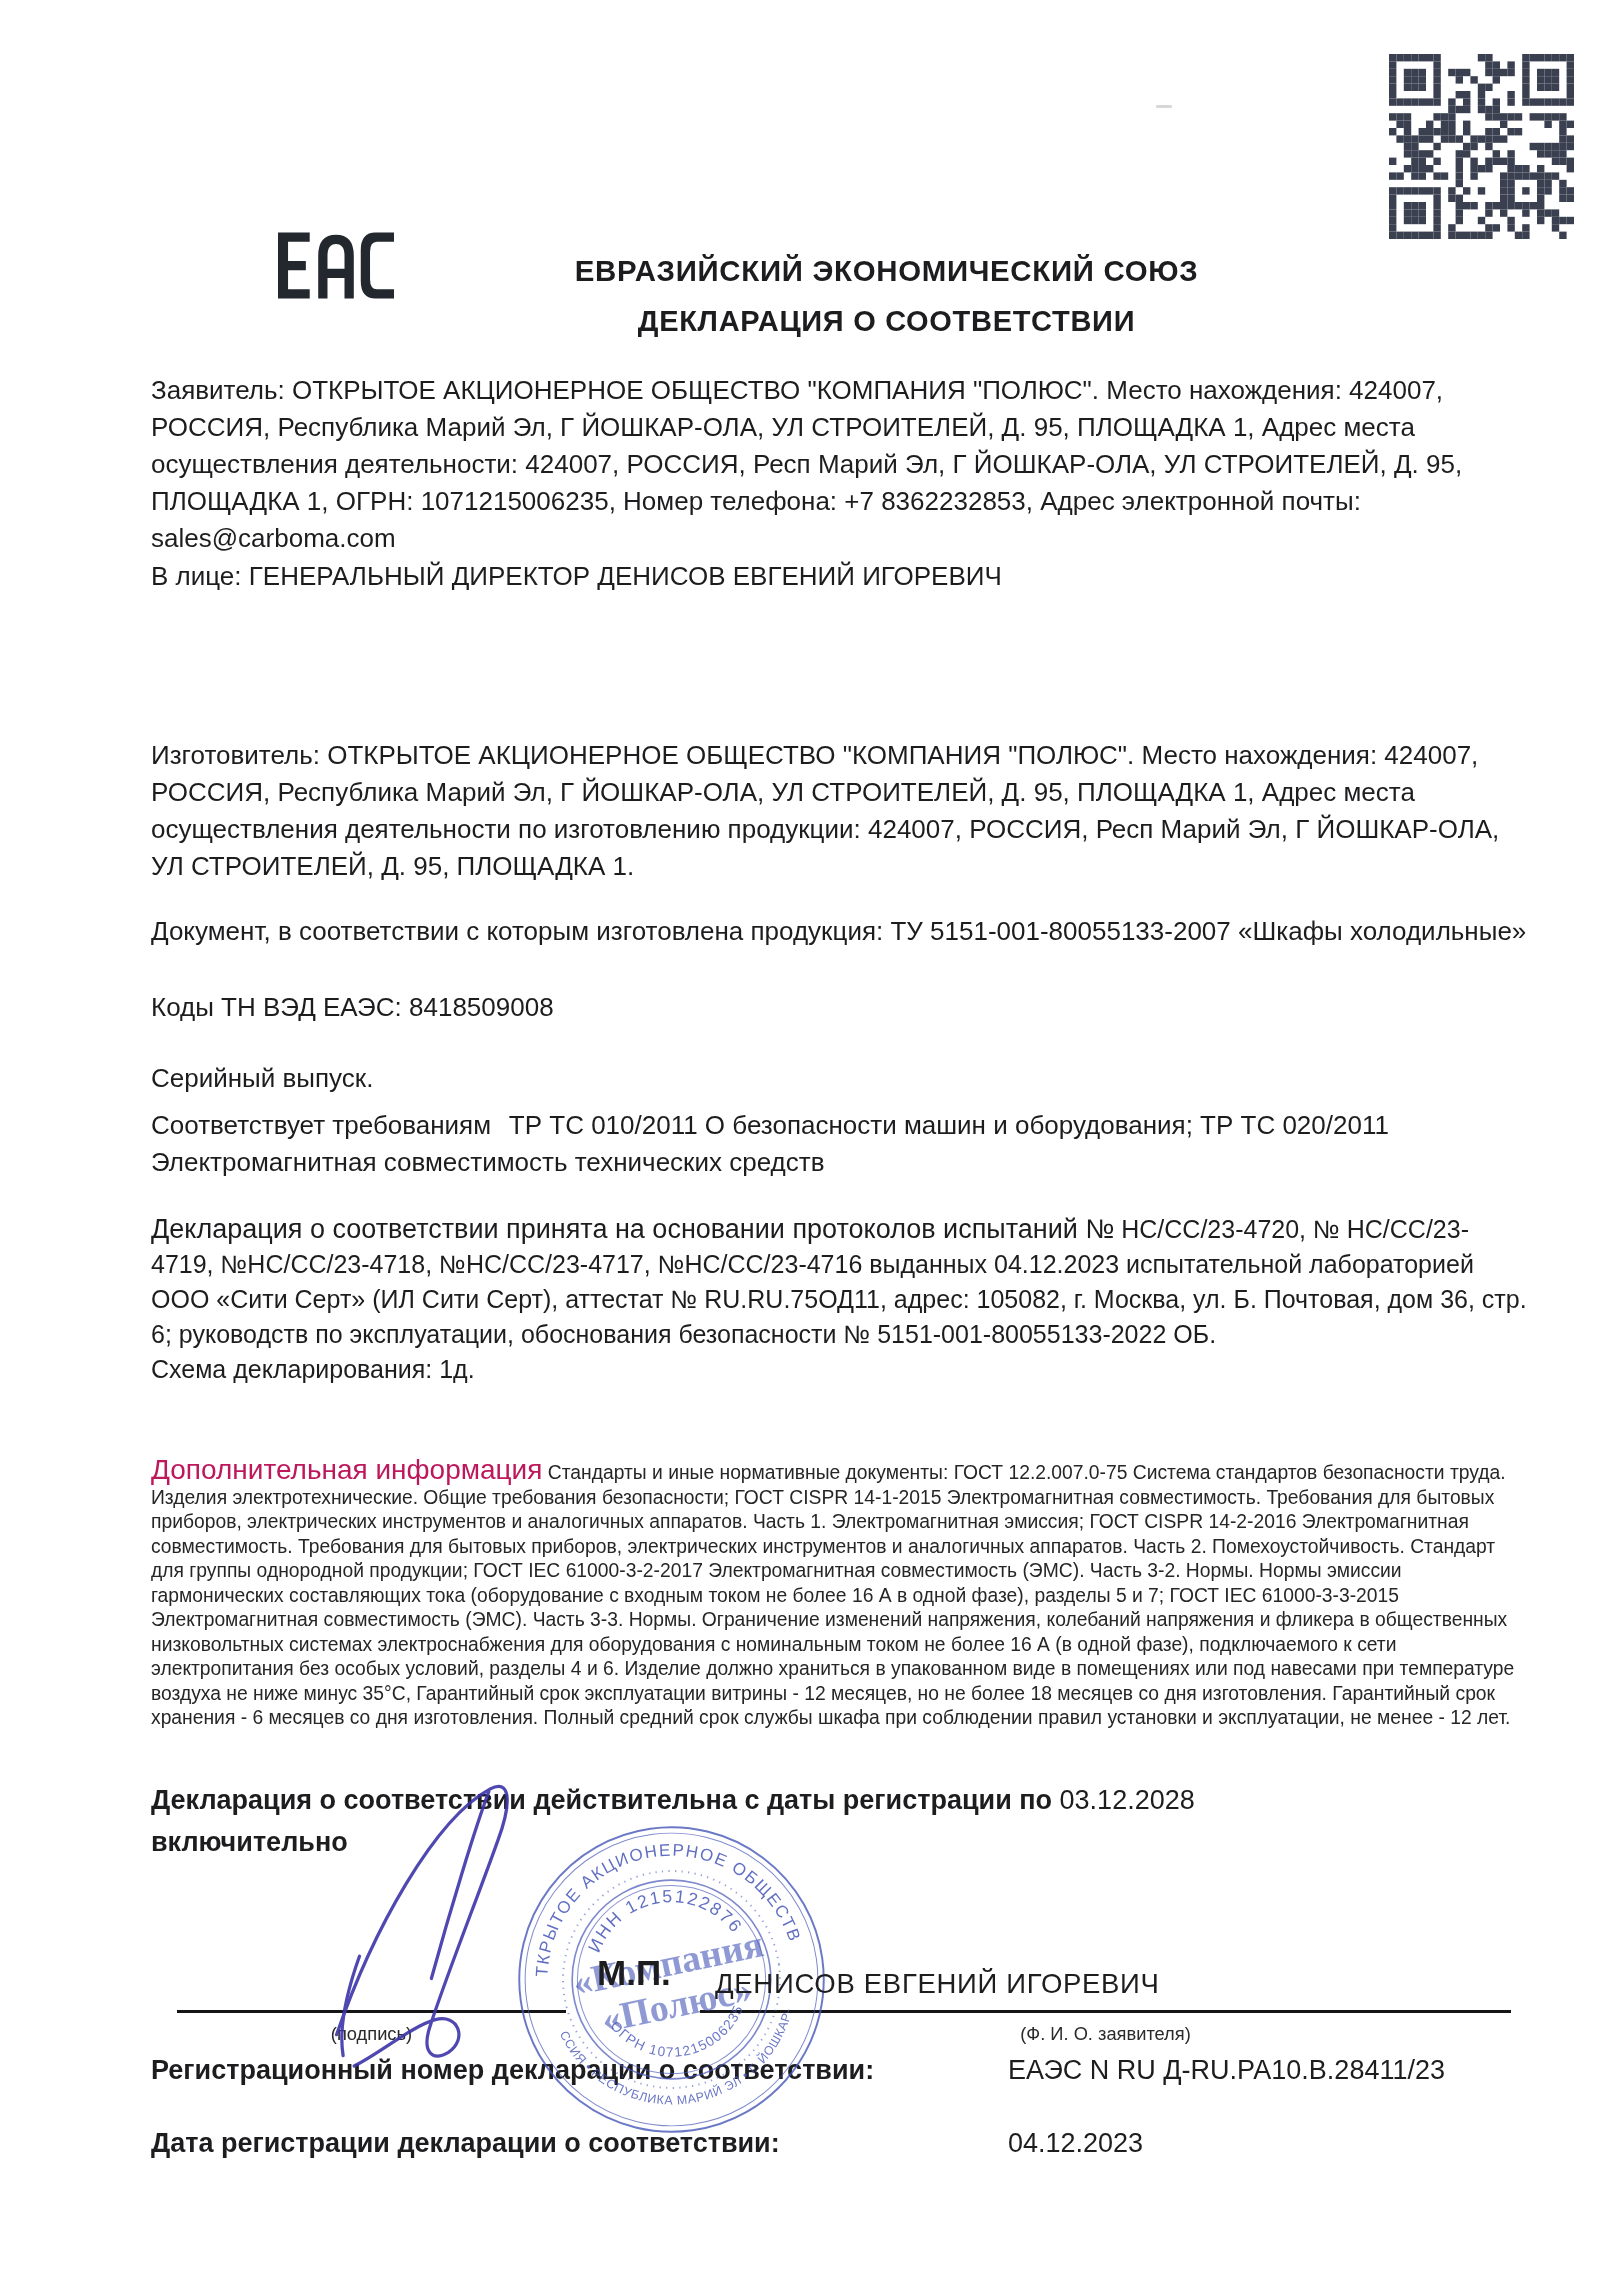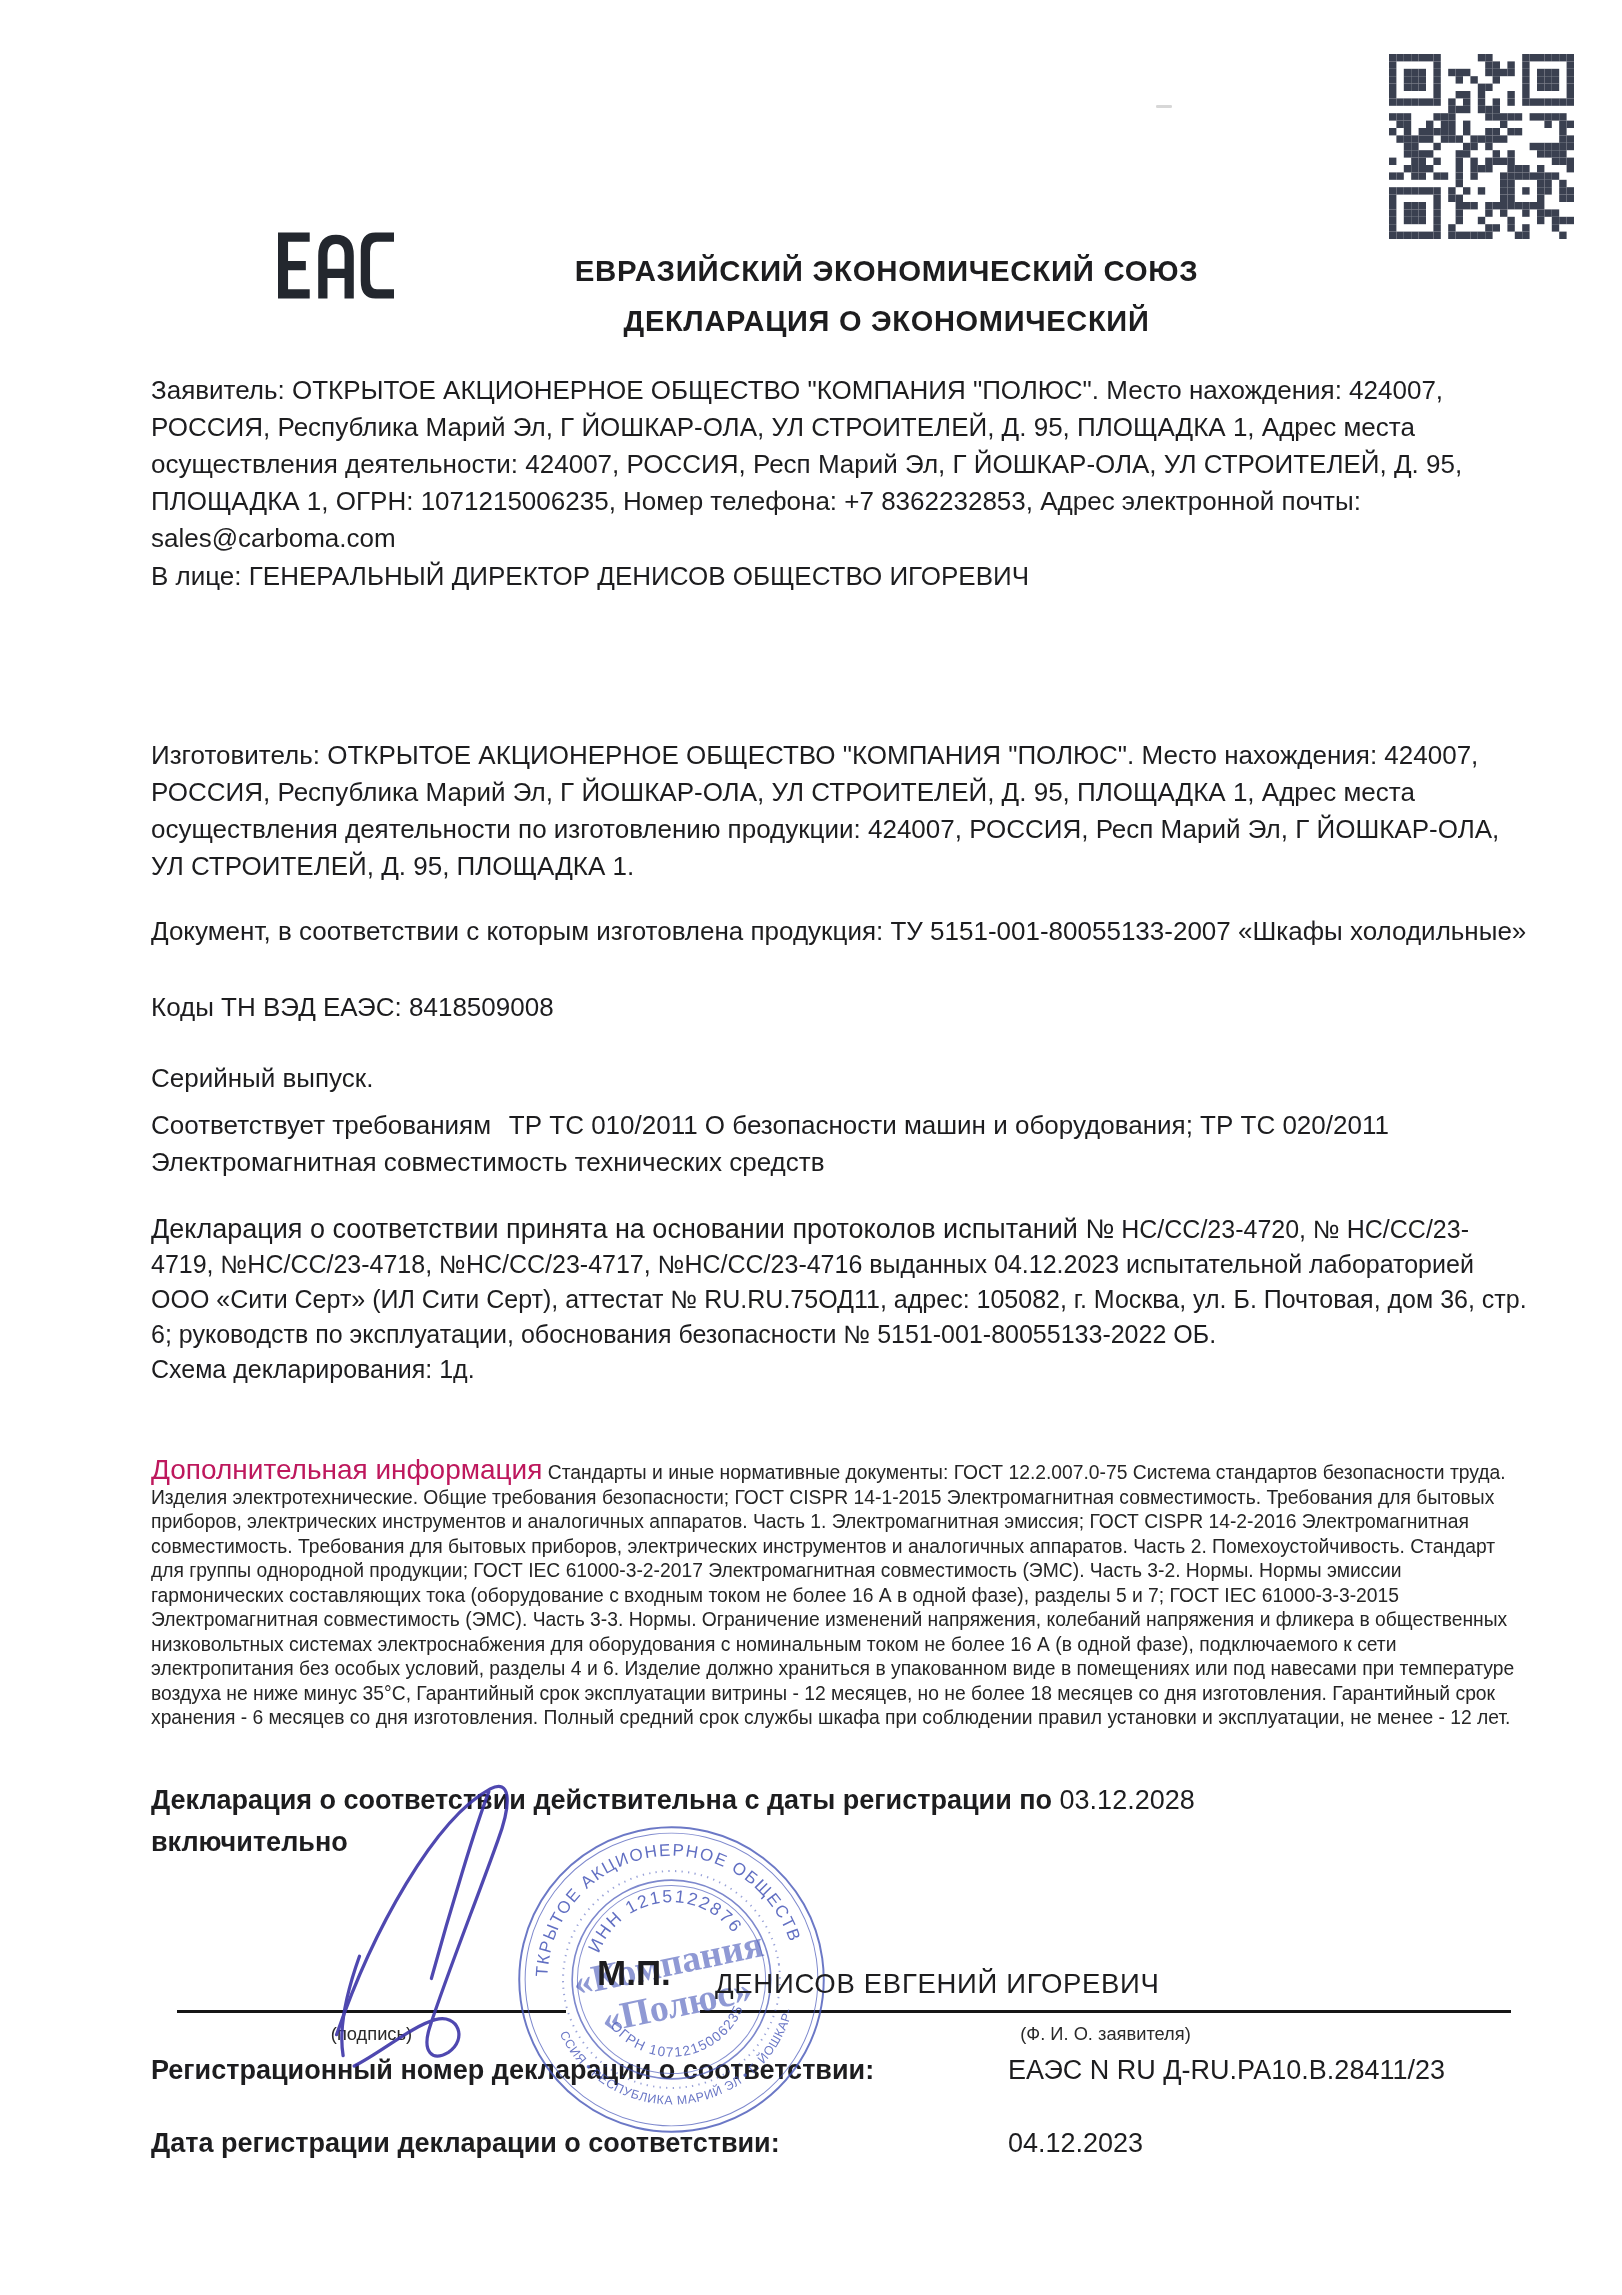--- a/index.html
+++ b/index.html
@@ -356,25 +356,25 @@
         <rect x="121" y="264" width="11" height="11"></rect>
         <rect x="132" y="264" width="11" height="11"></rect>
         <rect x="143" y="264" width="11" height="11"></rect>
         <rect x="187" y="264" width="11" height="11"></rect>
         <rect x="198" y="264" width="11" height="11"></rect>
         <rect x="253" y="264" width="11" height="11"></rect>
       </g>
   </svg>
 
   <div class="hdr" style="top:254px;">ЕВРАЗИЙСКИЙ ЭКОНОМИЧЕСКИЙ СОЮЗ</div>
-  <div class="hdr" style="top:305px;font-size:29px;">ДЕКЛАРАЦИЯ О ЭКОНОМИЧЕСКИЙ</div>
+  <div class="hdr" style="top:305px;font-size:29px;">ДЕКЛАРАЦИЯ О СООТВЕТСТВИИ</div>
 
   <div class="para" style="top:372px;"><b>Заявитель:</b> <span>ОТКРЫТОЕ АКЦИОНЕРНОЕ ОБЩЕСТВО "КОМПАНИЯ "ПОЛЮС". Место нахождения: 424007, РОССИЯ, Республика Марий Эл, Г ЙОШКАР-ОЛА, УЛ СТРОИТЕЛЕЙ, Д. 95, ПЛОЩАДКА 1, Адрес места осуществления деятельности: 424007, РОССИЯ, Респ Марий Эл, Г ЙОШКАР-ОЛА, УЛ СТРОИТЕЛЕЙ, Д. 95, ПЛОЩАДКА 1, ОГРН: 1071215006235, Номер телефона: +7 8362232853, Адрес электронной почты: sales@carboma.com</span></div>
 
-  <div class="para" style="top:558px;"><b>В лице:</b> <span>ГЕНЕРАЛЬНЫЙ ДИРЕКТОР ДЕНИСОВ ОБЩЕСТВО ИГОРЕВИЧ</span></div>
+  <div class="para" style="top:558px;"><b>В лице:</b> <span>ГЕНЕРАЛЬНЫЙ ДИРЕКТОР ДЕНИСОВ ЕВГЕНИЙ ИГОРЕВИЧ</span></div>
 
 
   <div class="para" style="top:737px;"><b>Изготовитель:</b> <span>ОТКРЫТОЕ АКЦИОНЕРНОЕ ОБЩЕСТВО "КОМПАНИЯ "ПОЛЮС". Место нахождения: 424007, РОССИЯ, Республика Марий Эл, Г ЙОШКАР-ОЛА, УЛ СТРОИТЕЛЕЙ, Д. 95, ПЛОЩАДКА 1, Адрес места осуществления деятельности по изготовлению продукции: 424007, РОССИЯ, Респ Марий Эл, Г ЙОШКАР-ОЛА, УЛ СТРОИТЕЛЕЙ, Д. 95, ПЛОЩАДКА 1.</span></div>
 
   <div class="para" style="top:913px;">Документ, в соответствии с которым изготовлена продукция: ТУ 5151-001-80055133-2007 «Шкафы холодильные»</div>
 
   <div class="para" style="top:989px;"><b>Коды ТН ВЭД ЕАЭС:</b> <span>8418509008</span></div>
 
   <div class="para" style="top:1060px;">Серийный выпуск.</div>
 

